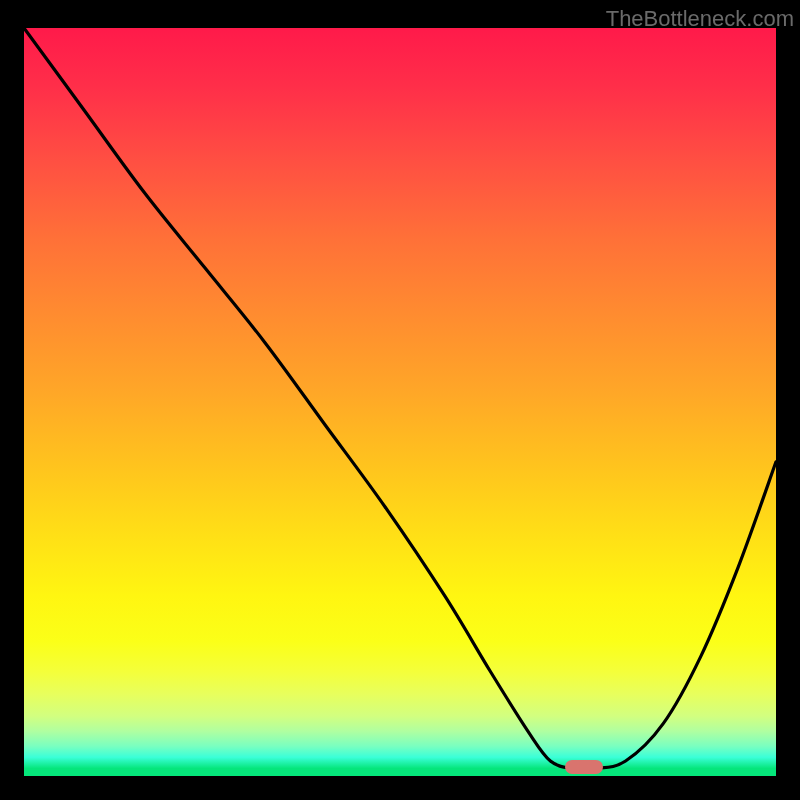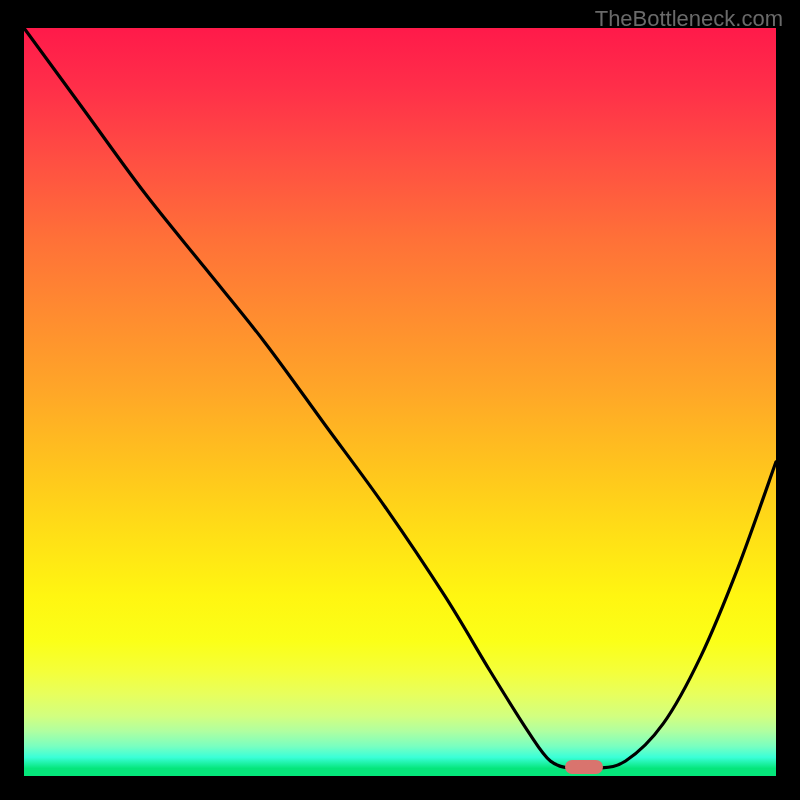--- a/index.html
+++ b/index.html
@@ -6,21 +6,21 @@
   body {
     width: 800px;
     height: 800px;
     background: #000;
     position: relative;
     font-family: Arial, sans-serif;
   }
   .watermark {
     position: absolute;
     top: 6px;
-    right: 17px;
+    right: 6px;
     color: #6a6a6a;
     font-size: 22px;
     font-weight: 500;
     z-index: 10;
   }
   .plot-area {
     position: absolute;
     left: 24px;
     top: 28px;
     width: 752px;

